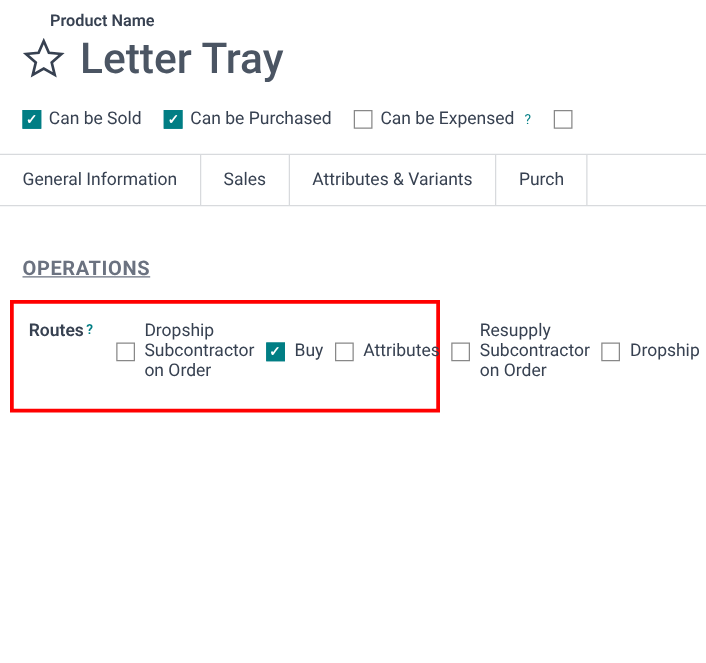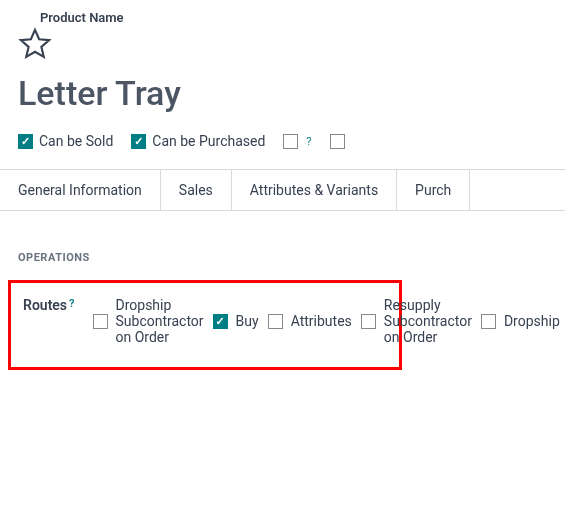--- a/index.html
+++ b/index.html
@@ -18,23 +18,23 @@
     }
     .field-label {
       font-size: 13px;
       font-weight: 600;
       color: #374151;
       margin-bottom: 2px;
       margin-left: 22px;
     }
     .title-row {
       display: flex;
+      align-items: center;
       gap: 12px;
       margin-top: 2px;
-      flex-direction: column;
     }
     .star-icon {
       width: 34px;
       height: 34px;
       stroke: #374151;
       stroke-width: 1.5;
       fill: none;
       cursor: pointer;
     }
     .product-title {
@@ -96,32 +96,33 @@
     }
     .tab {
       padding: 12px 18px;
       font-size: 14px;
       color: #374151;
       border-right: 1px solid #d8dadd;
       cursor: pointer;
       white-space: nowrap;
     }
     .section-heading {
-      font-size: 11px;
+      font-size: 16px;
       font-weight: 700;
       letter-spacing: 0.5px;
       color: #6b7280;
       text-transform: uppercase;
       padding: 40px 18px 12px 18px;
+      text-decoration: underline;
     }
     .highlight-box {
       border: 3px solid #ff0000;
       margin: 4px 8px 0 8px;
       padding: 14px 12px 22px 12px;
-      width: 394px;
+      width: 344px;
     }
     .routes-row {
       display: flex;
       align-items: flex-start;
       gap: 18px;
     }
     .routes-label {
       font-size: 14px;
       font-weight: 600;
       color: #374151;
@@ -178,20 +179,21 @@
   <div class="cb-group">
     <span class="cb checked"></span>
     <span class="cb-label">Can be Sold</span>
   </div>
   <div class="cb-group">
     <span class="cb checked"></span>
     <span class="cb-label">Can be Purchased</span>
   </div>
   <div class="cb-group">
     <span class="cb"></span>
+    <span class="cb-label">Can be Expensed</span>
     <span class="help-icon">?</span>
   </div>
   <div class="cb-group">
     <span class="cb"></span>
   </div>
 </div>
 
 <div class="tabs">
   <div class="tab">General Information</div>
   <div class="tab">Sales</div>

